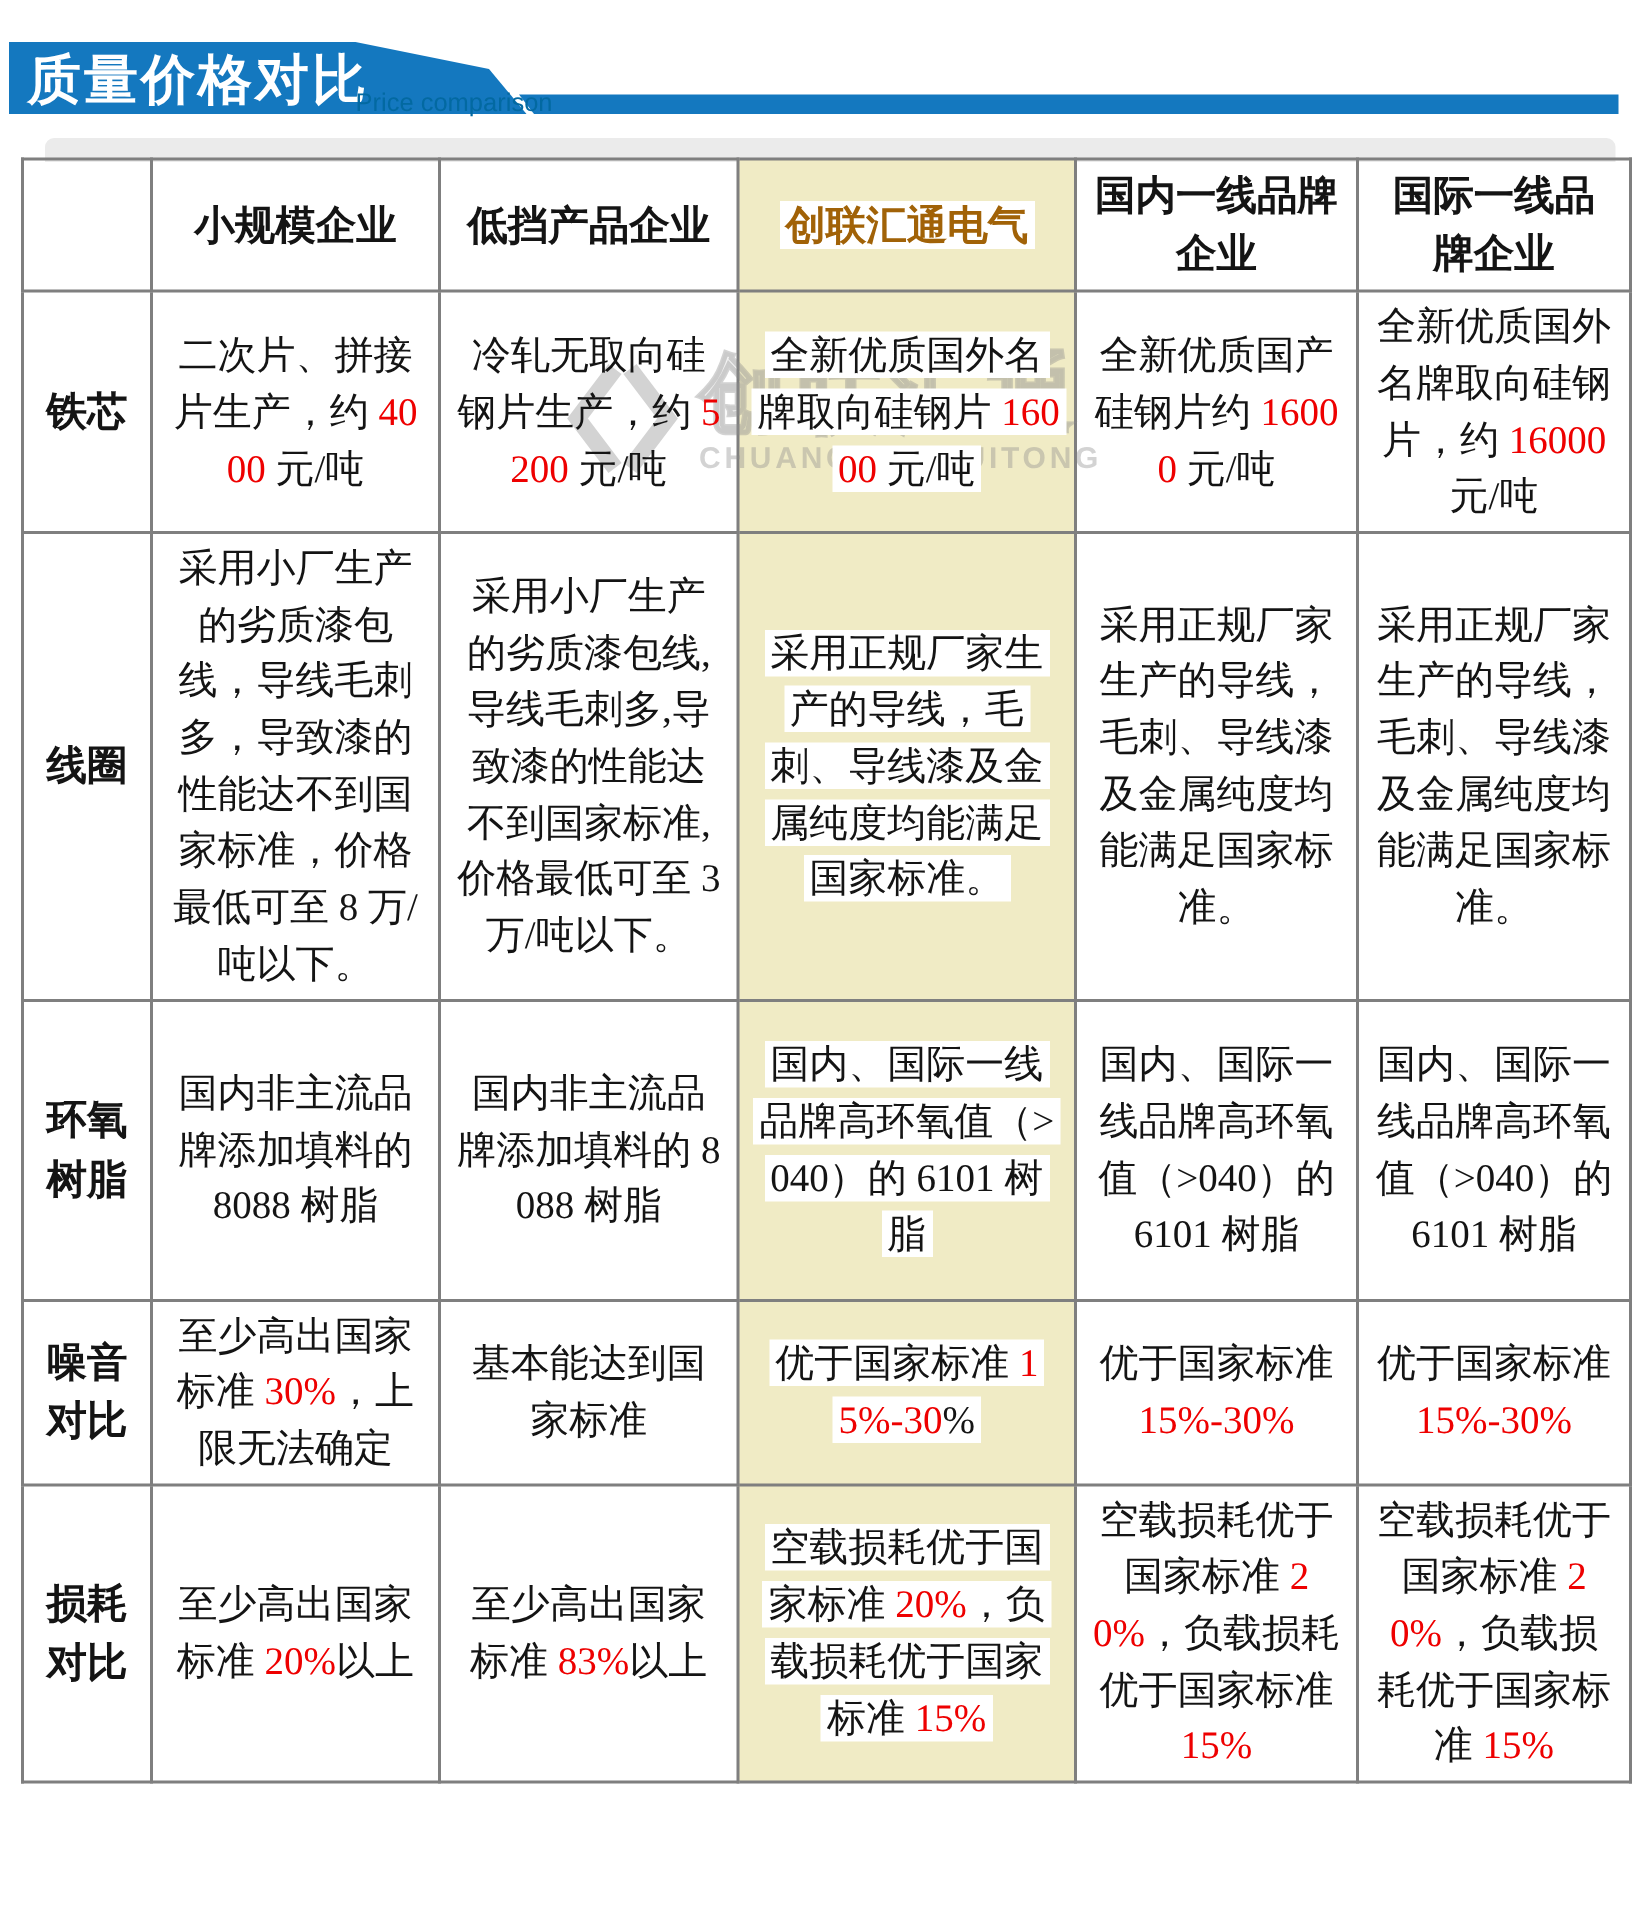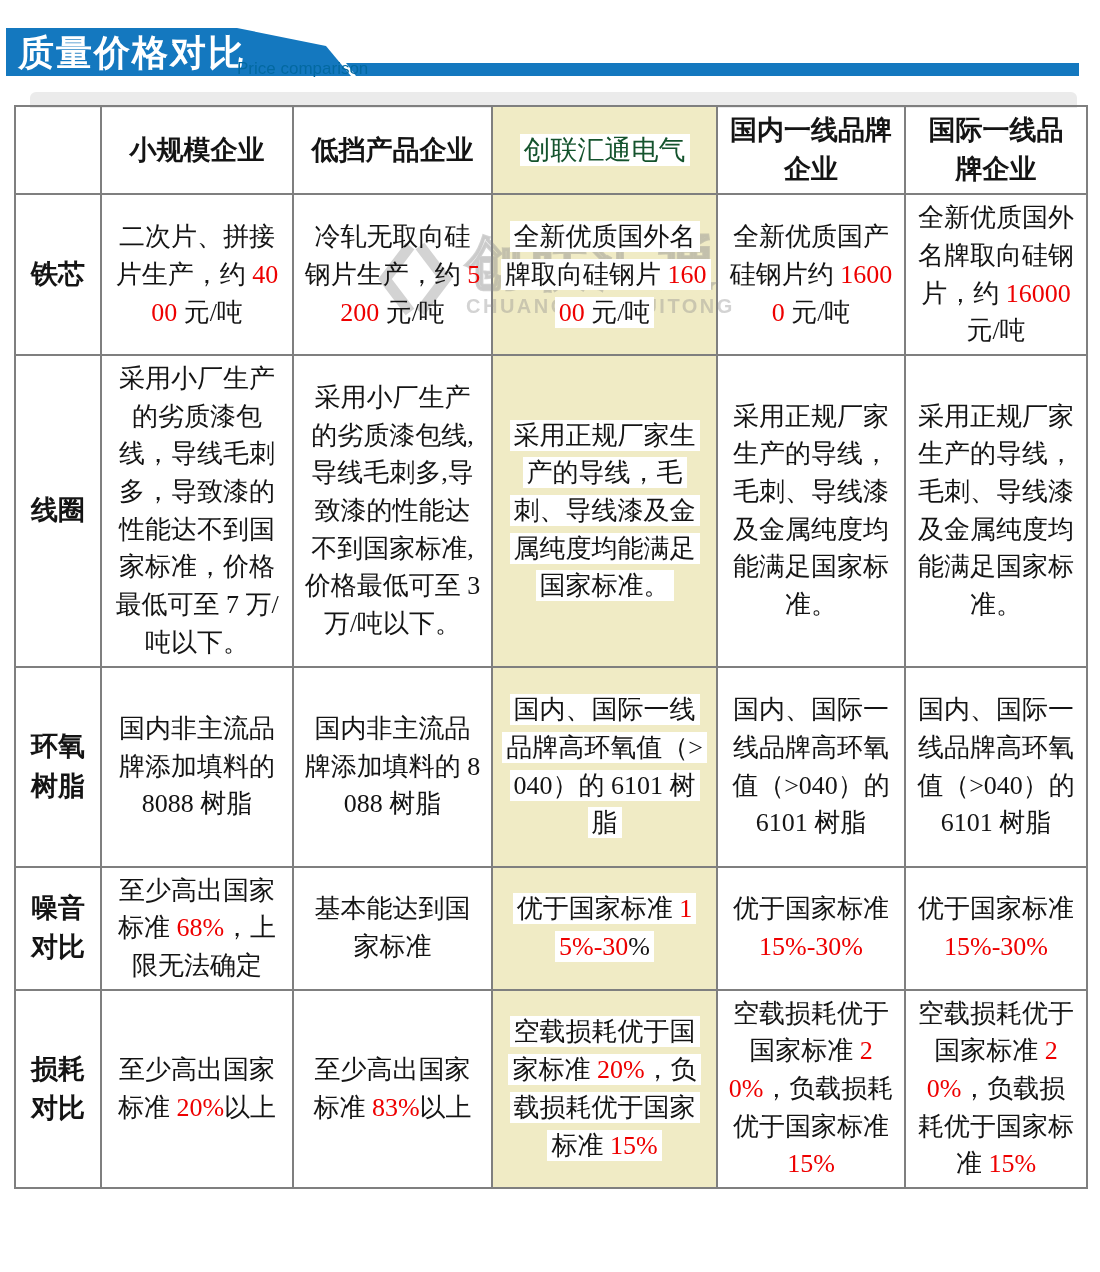--- a/index.html
+++ b/index.html
@@ -47,21 +47,21 @@
   }
   .cmp th{font-size:27px;font-weight:bold;white-space:pre-line;}
   .cmp td.rowlabel{font-size:27px;font-weight:bold;white-space:pre-line;text-align:center;}
   .cmp thead tr{height:83px;padding-left:20px;}
   .r0{height:155px}.r1{height:310px}.r2{height:200px}.r3{height:80px}.r4{height:115px}.r5{height:195px}
   .hl{background:#f0ebc5;}
   .box{
     background:#ffffff;padding:1px 4px;position:relative;z-index:3;
     box-decoration-break:clone;-webkit-box-decoration-break:clone;
   }
-  .hdr{color:#14532d;font-weight:normal;}
+  .hdr{color:#a16207;font-weight:bold;}
   .seg{position:relative;z-index:3;}
   .red{color:#ee0000;}
 </style>
 </head>
 <body>
 
 <div class="backdrop"></div>
 
 <div class="banner">
   <svg width="1100" height="85" viewBox="0 0 1100 85">
@@ -110,39 +110,39 @@
       <tr class="r0">
         <td class="rowlabel">铁芯</td>
         <td><span class="seg">二次片、拼接片生产，约 </span><span class="seg red">4000</span><span class="seg"> 元/吨</span></td>
         <td><span class="seg">冷轧无取向硅钢片生产，约 </span><span class="seg red">5200</span><span class="seg"> 元/吨</span></td>
         <td class="hl"><span class="box"><span class="seg">全新优质国外名牌取向硅钢片 </span><span class="seg red">16000</span><span class="seg"> 元/吨</span></span></td>
         <td><span class="seg">全新优质国产硅钢片约 </span><span class="seg red">16000</span><span class="seg"> 元/吨</span></td>
         <td><span class="seg">全新优质国外名牌取向硅钢片，约 </span><span class="seg red">16000</span><span class="seg"> 元/吨</span></td>
       </tr>
       <tr class="r1">
         <td class="rowlabel">线圈</td>
-        <td><span class="seg">采用小厂生产的劣质漆包线，导线毛刺多，导致漆的性能达不到国家标准，价格最低可至 7 万/吨以下。</span></td>
+        <td><span class="seg">采用小厂生产的劣质漆包线，导线毛刺多，导致漆的性能达不到国家标准，价格最低可至 8 万/吨以下。</span></td>
         <td><span class="seg">采用小厂生产的劣质漆包线,导线毛刺多,导致漆的性能达不到国家标准,价格最低可至 3 万/吨以下。</span></td>
         <td class="hl"><span class="box"><span class="seg">采用正规厂家生产的导线，毛刺、导线漆及金属纯度均能满足国家标准。</span></span></td>
         <td><span class="seg">采用正规厂家生产的导线，毛刺、导线漆及金属纯度均能满足国家标准。</span></td>
         <td><span class="seg">采用正规厂家生产的导线，毛刺、导线漆及金属纯度均能满足国家标准。</span></td>
       </tr>
       <tr class="r2">
         <td class="rowlabel">环氧
 树脂</td>
         <td><span class="seg">国内非主流品牌添加填料的 8088 树脂</span></td>
         <td><span class="seg">国内非主流品牌添加填料的 8088 树脂</span></td>
         <td class="hl"><span class="box"><span class="seg">国内、国际一线品牌高环氧值（&gt;040）的 6101 树脂</span></span></td>
         <td><span class="seg">国内、国际一线品牌高环氧值（&gt;040）的 6101 树脂</span></td>
         <td><span class="seg">国内、国际一线品牌高环氧值（&gt;040）的 6101 树脂</span></td>
       </tr>
       <tr class="r4">
         <td class="rowlabel">噪音
 对比</td>
-        <td><span class="seg">至少高出国家标准 </span><span class="seg red">68%</span><span class="seg">，上限无法确定</span></td>
+        <td><span class="seg">至少高出国家标准 </span><span class="seg red">30%</span><span class="seg">，上限无法确定</span></td>
         <td><span class="seg">基本能达到国家标准</span></td>
         <td class="hl"><span class="box"><span class="seg">优于国家标准 </span><span class="seg red">15%-30</span><span class="seg">%</span></span></td>
         <td><span class="seg">优于国家标准 </span><span class="seg red">15%-30%</span></td>
         <td><span class="seg">优于国家标准 </span><span class="seg red">15%-30%</span></td>
       </tr>
       <tr class="r5">
         <td class="rowlabel">损耗
 对比</td>
         <td><span class="seg">至少高出国家标准 </span><span class="seg red">20%</span><span class="seg">以上</span></td>
         <td><span class="seg">至少高出国家标准 </span><span class="seg red">83%</span><span class="seg">以上</span></td>

